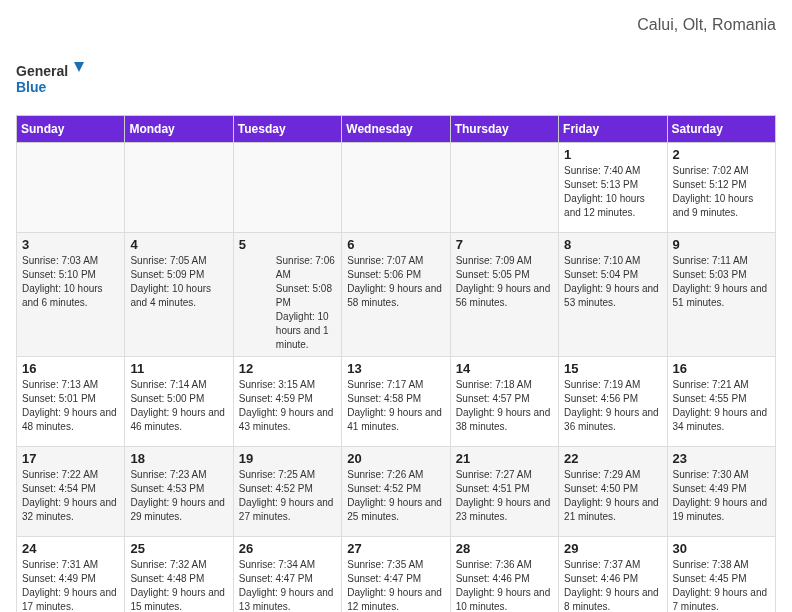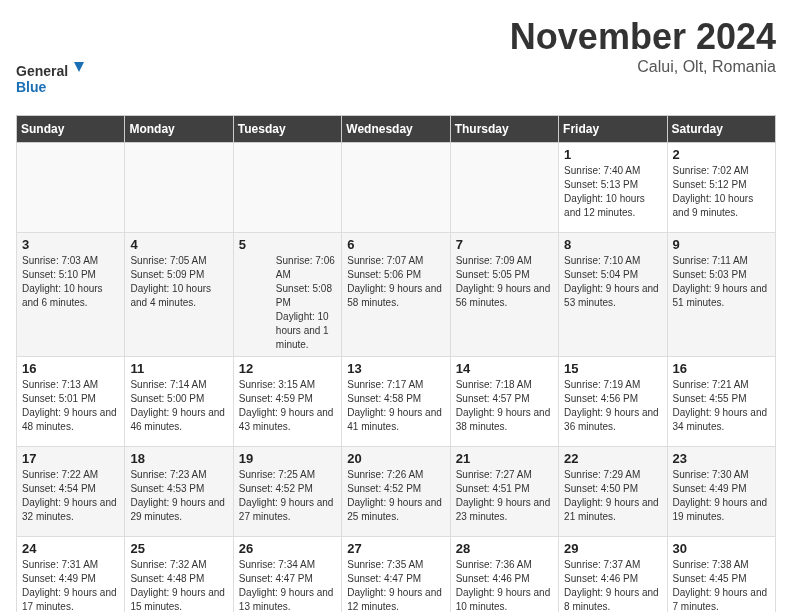--- a/index.html
+++ b/index.html
@@ -33,21 +33,21 @@
     .location {
       font-size: 16px;
       color: #555;
     }
     table {
       width: 100%;
       border-collapse: collapse;
       table-layout: fixed;
     }
     thead tr th {
-      background-color: #404040;
+      background-color: #6d28d9;
       color: #fff;
       font-size: 12px;
       font-weight: bold;
       padding: 6px 4px;
       text-align: left;
       border: 1px solid #ccc;
     }
     tbody tr td {
       vertical-align: top;
       border: 1px solid #ddd;
@@ -80,21 +80,20 @@
 
 <div class="header">
   <div class="logo">
   <svg width="70" height="45" viewBox="0 0 70 45">
     <text x="0" y="16" font-size="14" font-weight="bold" font-family="Arial" fill="#333">General</text>
     <text x="0" y="32" font-size="14" font-weight="bold" font-family="Arial" fill="#1a6fb5">Blue</text>
     <polygon points="58,2 68,2 63,12" fill="#1a6fb5"></polygon>
   </svg>
 </div>
   <div class="title-block">
-    <div class="month-title">November 2024</div>
     <div class="location">Calui, Olt, Romania</div>
   </div>
 </div>
 
 <table>
   <thead>
     <tr>
     <th>Sunday</th>
         <th>Monday</th>
         <th>Tuesday</th>

